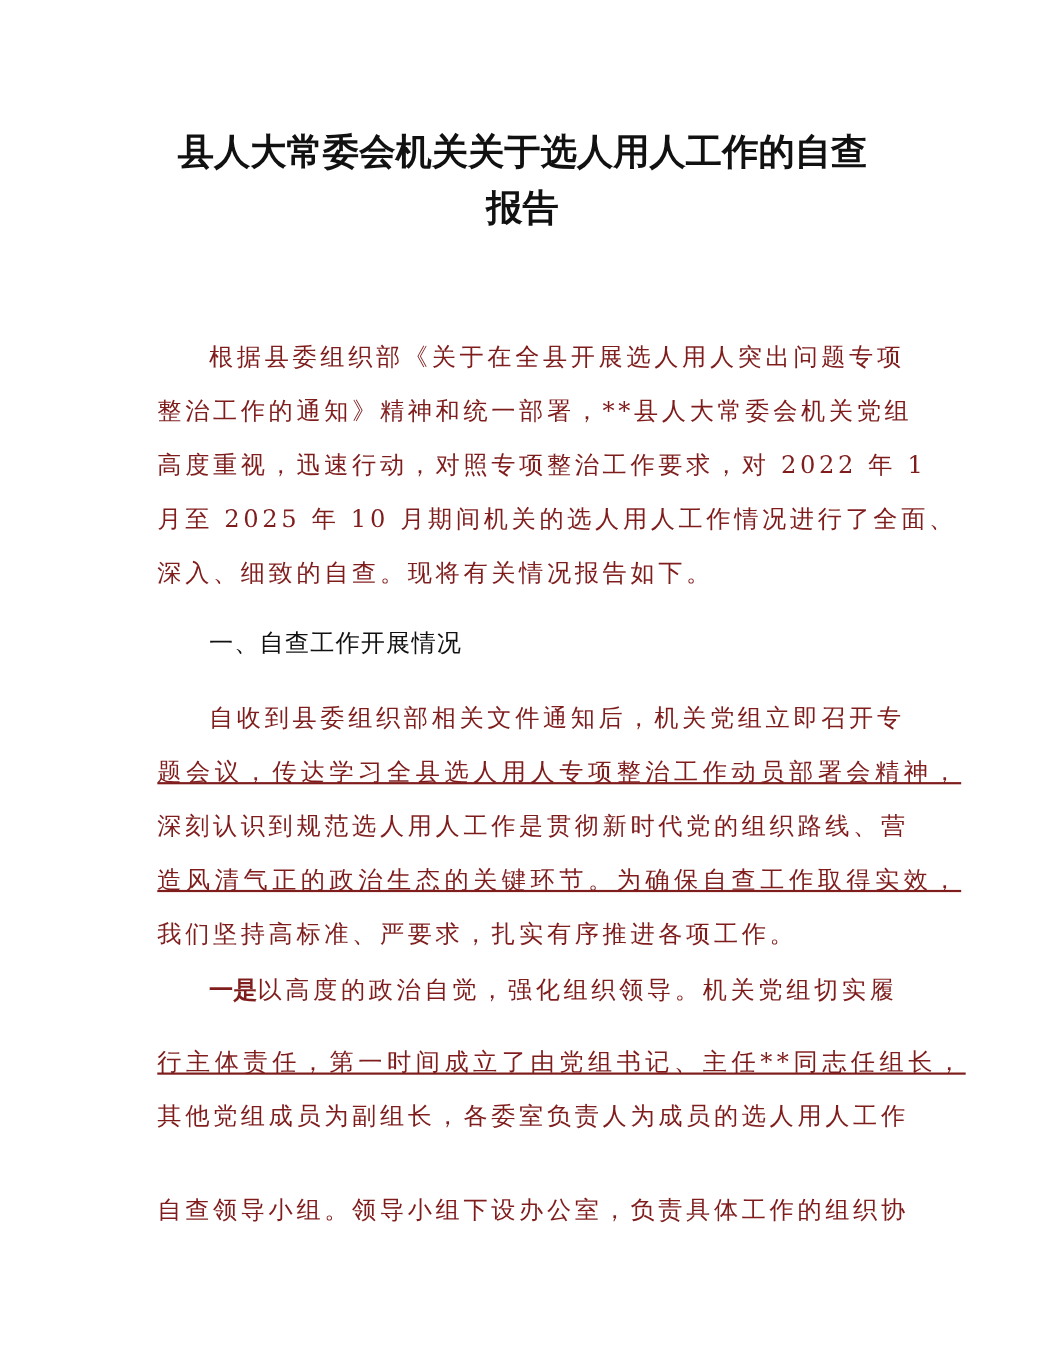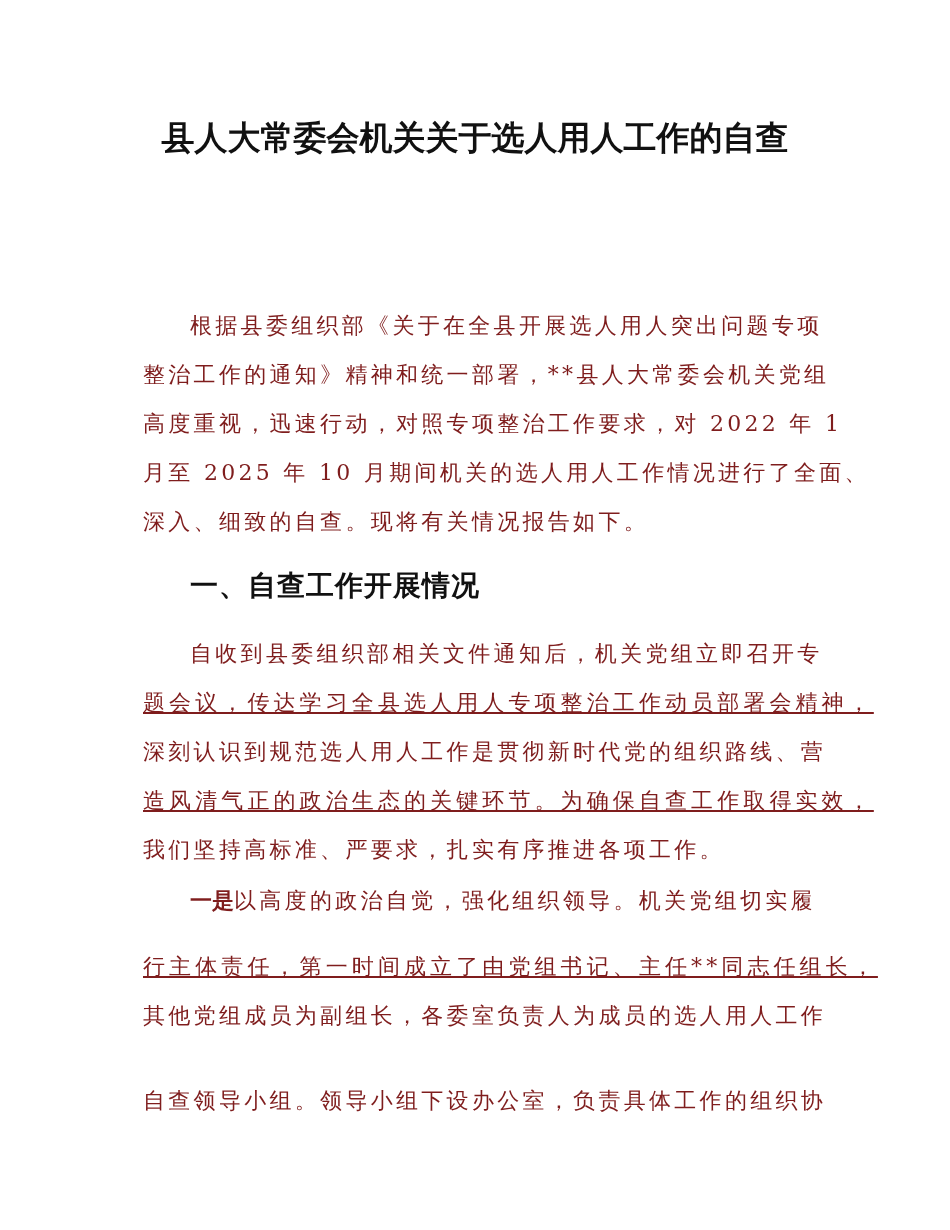--- a/index.html
+++ b/index.html
@@ -11,32 +11,33 @@
     font-size: 33px; line-height: 40px; letter-spacing: 0px; white-space: nowrap; color: #111;
   }
   .line {
     position: absolute; left: 143px; width: 700px;
     font-family: "DejaVu Serif", serif; font-size: 22px; line-height: 30px;
     white-space: nowrap; color: #7f1d1d; letter-spacing: 3.3px;
   }
   .line.indent { left: 190px; }
   .heading {
     position: absolute; left: 190px;
-    font-family: "DejaVu Sans", sans-serif; font-weight: bold; font-size: 28px; line-height: 30px;
+    font-family: "DejaVu Sans", sans-serif; font-weight: normal; font-size: 22px; line-height: 30px;
     white-space: nowrap; color: #111; letter-spacing: 1px;
   }
   .lead { font-family: "DejaVu Sans", sans-serif; font-weight: bold; letter-spacing: 0; }
   .j { letter-spacing: 4.1px; text-decoration: underline; }
 </style>
 </head>
 <body>
 
 <div class="page">
 
   <div class="title-line" style="top:118px;">县人大常委会机关关于选人用人工作的自查</div>
+  <div class="title-line" style="top:169px;">报告</div>
 
   <div>
     <div class="line indent" style="top:311px;">根据县委组织部《关于在全县开展选人用人突出问题专项</div>
     <div class="line" style="top:360px;">整治工作的通知》精神和统一部署，**县人大常委会机关党组</div>
     <div class="line" style="top:409px;">高度重视，迅速行动，对照专项整治工作要求，对 2022 年 1</div>
     <div class="line" style="top:458px;">月至 2025 年 10 月期间机关的选人用人工作情况进行了全面、</div>
     <div class="line" style="top:507px;">深入、细致的自查。现将有关情况报告如下。</div>
   </div>
 
   <div class="heading" style="top:571px;">一、自查工作开展情况</div>

